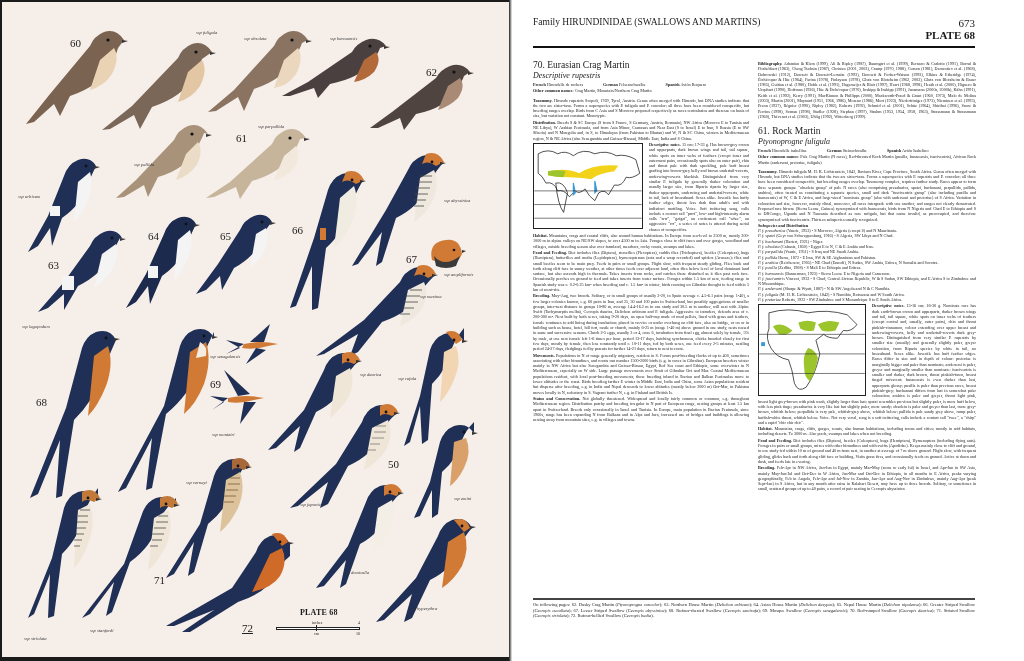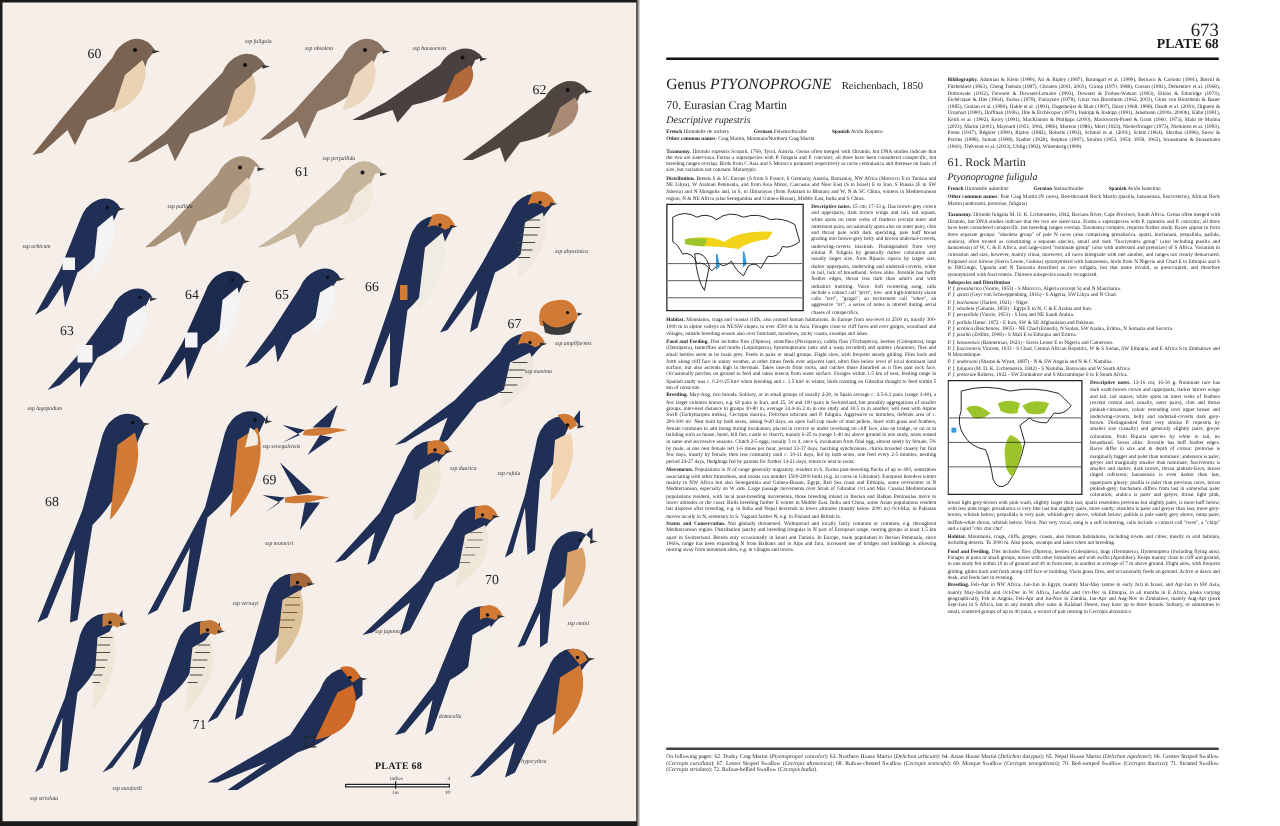--- a/index.html
+++ b/index.html
@@ -34,21 +34,21 @@
   .scale-bar .lab-bot { position: absolute; top: 11px; left: 38px; font-size: 4px; }
   .scale-bar .lab-bot-r { position: absolute; top: 11px; right: 0; font-size: 4px; }
 
   
   .text-page {
     position: absolute; left: 512px; top: 0; width: 512px; height: 661px; background: #ffffff;
   }
   .hdr { position: absolute; left: 21px; top: 17px; width: 442px; }
   .hdr .family { font-size: 9.5px; }
   .hdr .section { font-size: 11px; font-weight: bold; margin-top: 1px; }
-  .hdr .pageno { position: absolute; right: 0; top: 0; font-size: 15px; }
+  .hdr .pageno { position: absolute; right: 0; top: 0; font-size: 11px; }
   .hdr .plate { position: absolute; right: 0; top: 12px; font-size: 11px; font-weight: bold; }
   .hdr-rule { position: absolute; left: 21px; top: 46px; width: 442px; height: 2px; background: #111; }
 
   .col { position: absolute; font-size: 4.2px; line-height: 5.3px; text-align: justify; color: #222; }
   .col-left { left: 21px; top: 60px; width: 216px; }
   .col-right { left: 246px; top: 60px; width: 218px; }
 
   .genus { font-size: 12.5px; line-height: 15px; margin-bottom: 4px; }
   .genus i { font-style: italic; }
   .genus .auth { font-size: 8.5px; margin-left: 8px; }
@@ -340,23 +340,23 @@
     <span class="plate-num" style="left:68px;top:35px;">60</span>
     <span class="plate-num" style="left:234px;top:130px;">61</span>
     <span class="plate-num" style="left:424px;top:64px;">62</span>
     <span class="plate-num" style="left:46px;top:257px;">63</span>
     <span class="plate-num" style="left:146px;top:228px;">64</span>
     <span class="plate-num" style="left:218px;top:228px;">65</span>
     <span class="plate-num" style="left:290px;top:222px;">66</span>
     <span class="plate-num" style="left:404px;top:236px;margin-top:15px;">67</span>
     <span class="plate-num" style="left:34px;top:394px;">68</span>
     <span class="plate-num" style="left:208px;top:376px;font-family:Liberation Serif, serif;">69</span>
-    <span class="plate-num" style="left:386px;top:456px;">70</span>
+    <span class="plate-num" style="left:386px;top:456px;">50</span>
     <span class="plate-num" style="left:152px;top:572px;">71</span>
-    <span class="plate-num" style="left:240px;top:585px;text-decoration:underline;">72</span>
+    <span class="plate-num" style="left:240px;top:620px;text-decoration:underline;">72</span>
 
     <span class="ssp-label" style="left:194px;top:28px;">ssp fuligula</span>
     <span class="ssp-label" style="left:242px;top:34px;">ssp obsoleta</span>
     <span class="ssp-label" style="left:328px;top:34px;">ssp bansoensis</span>
     <span class="ssp-label" style="left:256px;top:122px;">ssp perpallida</span>
     <span class="ssp-label" style="left:132px;top:160px;">ssp pallida</span>
     <span class="ssp-label" style="left:16px;top:192px;">ssp urbicum</span>
     <span class="ssp-label" style="left:20px;top:322px;">ssp lagopodum</span>
     <span class="ssp-label" style="left:442px;top:196px;">ssp abyssinica</span>
     <span class="ssp-label" style="left:442px;top:270px;">ssp ampliformis</span>
@@ -382,29 +382,27 @@
       <span class="lab-bot">cm</span>
       <span class="lab-bot-r">10</span>
     </div>
   </div>
 </div>
 
 <div class="gutter"></div>
 
 <div class="text-page">
   <div class="hdr">
+    <div class="family">Family HIRUNDINIDAE (SWALLOWS AND MARTINS)</div>
     <div class="pageno">673</div>
     <div class="plate">PLATE 68</div>
   </div>
   <div class="hdr-rule"></div>
 
   <div class="col col-left">
-    <div class="genus">
-      <span>Genus </span><i>PTYONOPROGNE</i><span class="auth">Reichenbach, 1850</span>
-    </div>
     <div class="sp-title"><span>70. </span><b>Eurasian Crag Martin</b></div>
     <div class="sp-sci">Descriptive rupestris</div>
     <div class="names-row">
       <span><b>French</b> <span>Hirondelle de rochers</span></span>
       <span><b>German</b> <span>Felsenschwalbe</span></span>
       <span><b>Spanish</b> <span>Avión Roquero</span></span>
     </div>
     <div class="para"><b>Other common names</b>: <span>Crag Martin, Mountain/Northern Crag Martin</span></div>
     <div class="gap"></div>
     <div class="para"><b>Taxonomy.</b> <span>Hirundo rupestris Scopoli, 1769, Tyrol, Austria. Genus often merged with Hirundo, but DNA studies indicate that the two are sister-taxa. Forms a superspecies with P. fuligula and P. concolor; all three have been considered conspecific, but breeding ranges overlap. Birds from C Asia and S Morocco proposed respectively as races centralasica and theresae on basis of size, but variation not constant. Monotypic.</span></div>

